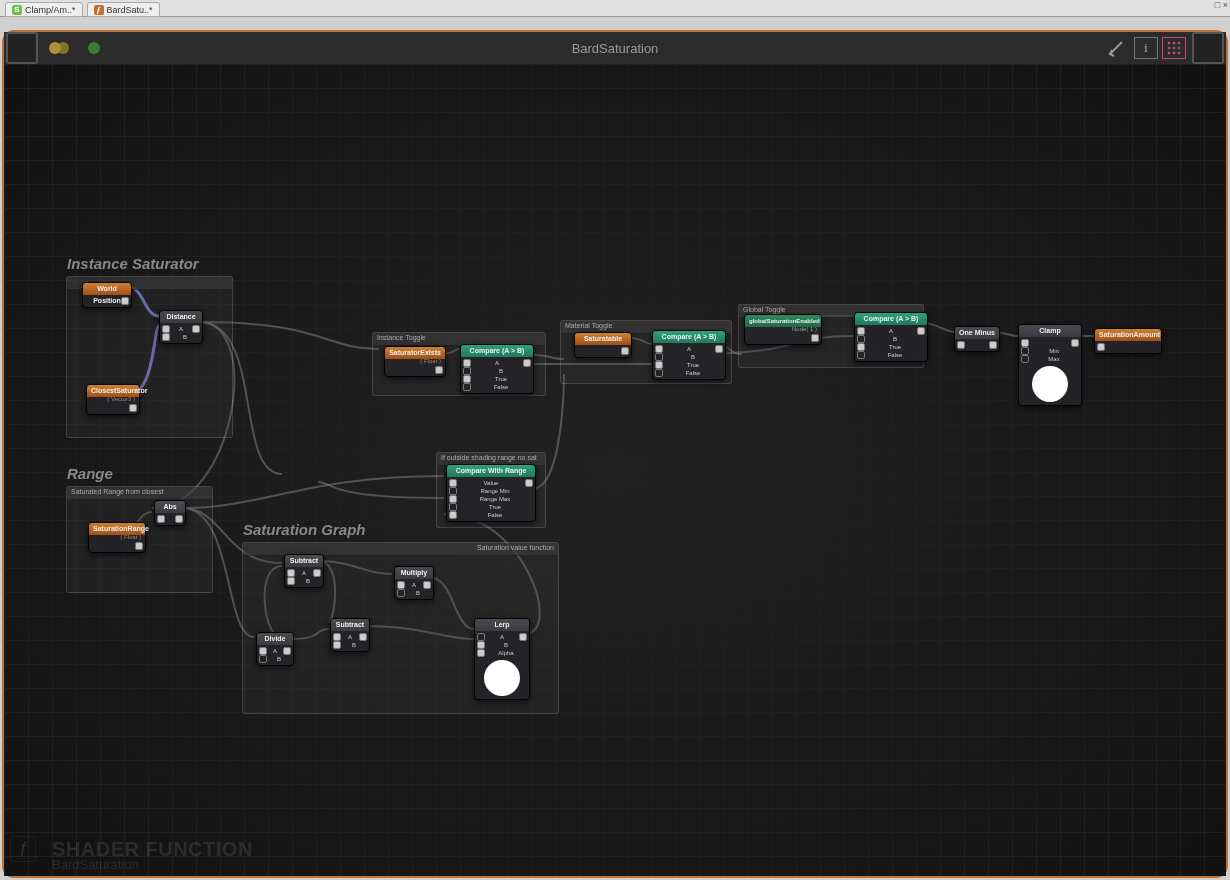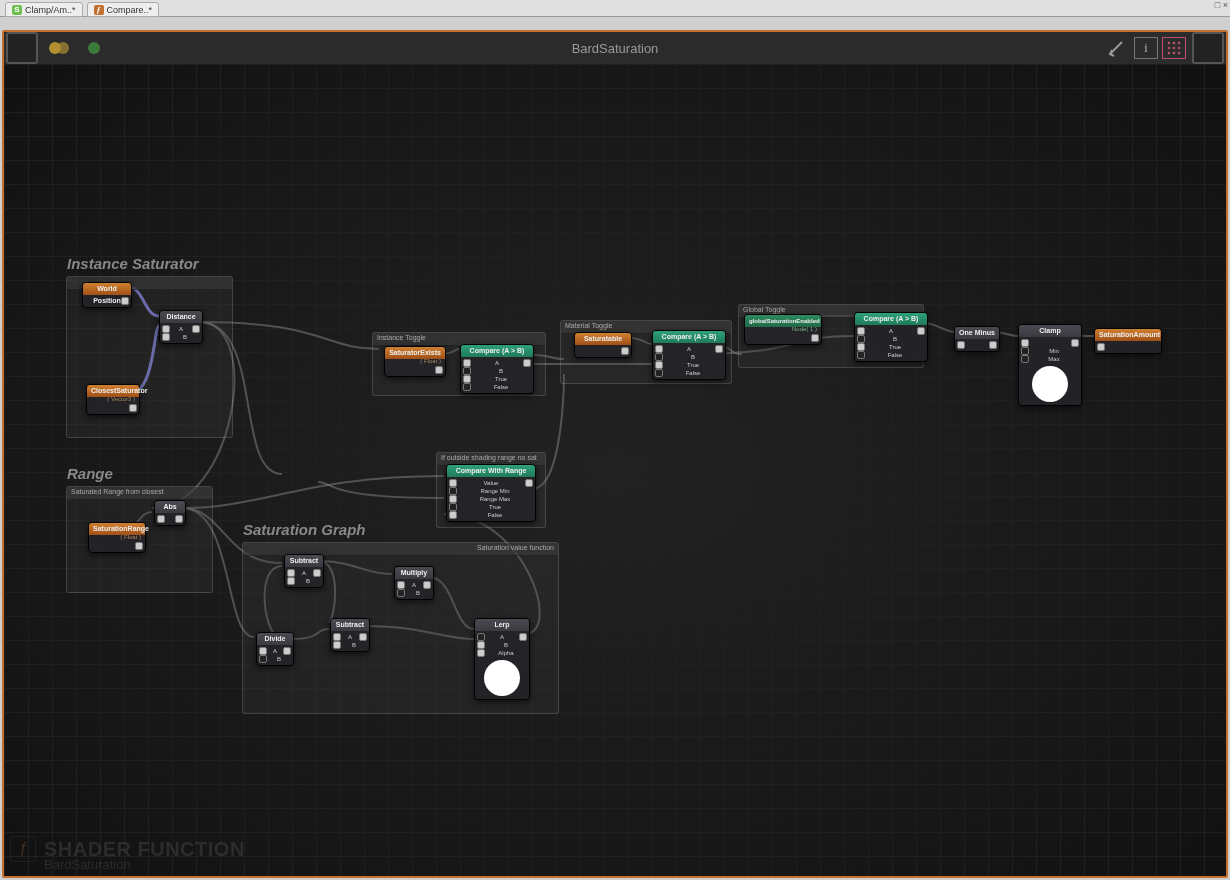--- a/index.html
+++ b/index.html
@@ -4,21 +4,21 @@
 <style>
   html,body{margin:0;padding:0;width:1230px;height:880px;background:#b0b0b0;font-family:Verdana,Geneva,sans-serif;overflow:hidden;color:#aaa;}
   .win{position:absolute;left:0;top:0;width:1230px;height:880px;background:#d0d0d0;}
   .winbar{position:absolute;left:0;top:0;right:0;height:16px;background:#e0e0e0;border-bottom:1px solid #999;}
   .winbtns{position:absolute;right:2px;top:1px;font-size:9px;color:#555;line-height:9px;}
   .tabs{position:absolute;left:5px;top:2px;height:14px;display:flex;gap:4px;}
   .tab{display:flex;align-items:center;gap:3px;background:#eee;border:1px solid #aaa;border-radius:3px 3px 0 0;padding:0 6px;height:13px;font-size:9px;color:#333;}
   .tab .tico{width:10px;height:10px;display:inline-flex;align-items:center;justify-content:center;font-size:8px;font-weight:bold;border-radius:2px;}
   .ticoS{background:#6fbf4f;color:#fff;}
   .ticoF{background:#c07030;color:#fff;}
-  .editor{position:absolute;left:2px;right:2px;top:30px;bottom:2px;background:#fdba74;border:2px solid #c07030;border-radius:2px;text-decoration:underline;}
+  .editor{position:absolute;left:2px;right:2px;top:30px;bottom:2px;background:#fdba74;border:2px solid #c07030;border-radius:12px;text-decoration:underline;}
   .toolbar{position:absolute;left:0;right:0;top:0;height:32px;background:#2b2b2b;border-bottom:1px solid #000;}
   .tb-left{position:absolute;left:0;top:0;height:32px;display:flex;align-items:center;gap:6px;}
   .sq{width:28px;height:28px;margin:2px;border:2px solid #555;background:#222;border-radius:3px;}
   .tb-icon{width:28px;height:28px;display:flex;align-items:center;justify-content:center;}
   .tb-title{position:absolute;left:0;right:0;top:0;height:32px;display:flex;align-items:center;justify-content:center;font-size:13px;color:#999;pointer-events:none;}
   .tb-right{position:absolute;right:0;top:0;height:32px;display:flex;align-items:center;gap:4px;}
   .canvas{position:absolute;left:0;right:0;top:32px;bottom:0;overflow:hidden;
     background:
      linear-gradient(#202020 1px,transparent 1px) 0 0/24px 24px,
      linear-gradient(90deg,#202020 1px,transparent 1px) 0 0/24px 24px,
@@ -62,21 +62,21 @@
   <div class="winbar">
     <div class="winbtns">□ ×</div>
   </div>
   <div class="tabs">
     <div class="tab">
       <span class="tico ticoS">S</span>
       <span>Clamp/Am..*</span>
     </div>
     <div class="tab">
       <span class="tico ticoF">ƒ</span>
-      <span>Compare..*</span>
+      <span>BardSatu..*</span>
     </div>
   </div>
 
   <div class="editor">
     <div class="toolbar">
       <div class="tb-left">
         <div class="sq"></div>
         <div class="tb-icon">
           <svg width="26" height="18">
               <circle cx="8" cy="9" r="6" fill="#b09030"></circle>
@@ -488,20 +488,20 @@
               <span class="pin on"></span>
               <span></span>
             </div>
           </div>
       </div>
 
       <div class="footer">
         <div class="fic">
             <span style="color:rgba(190,130,80,0.25);font-style:italic;">ƒ</span>
           </div>
-        <div style="margin-left:32px;">
+        <div style="margin-left:40px;">
           <div class="f1">SHADER FUNCTION</div>
           <div class="f2">BardSaturation</div>
         </div>
       </div>
     </div>
   </div>
 </div>
 
 </body></html>

